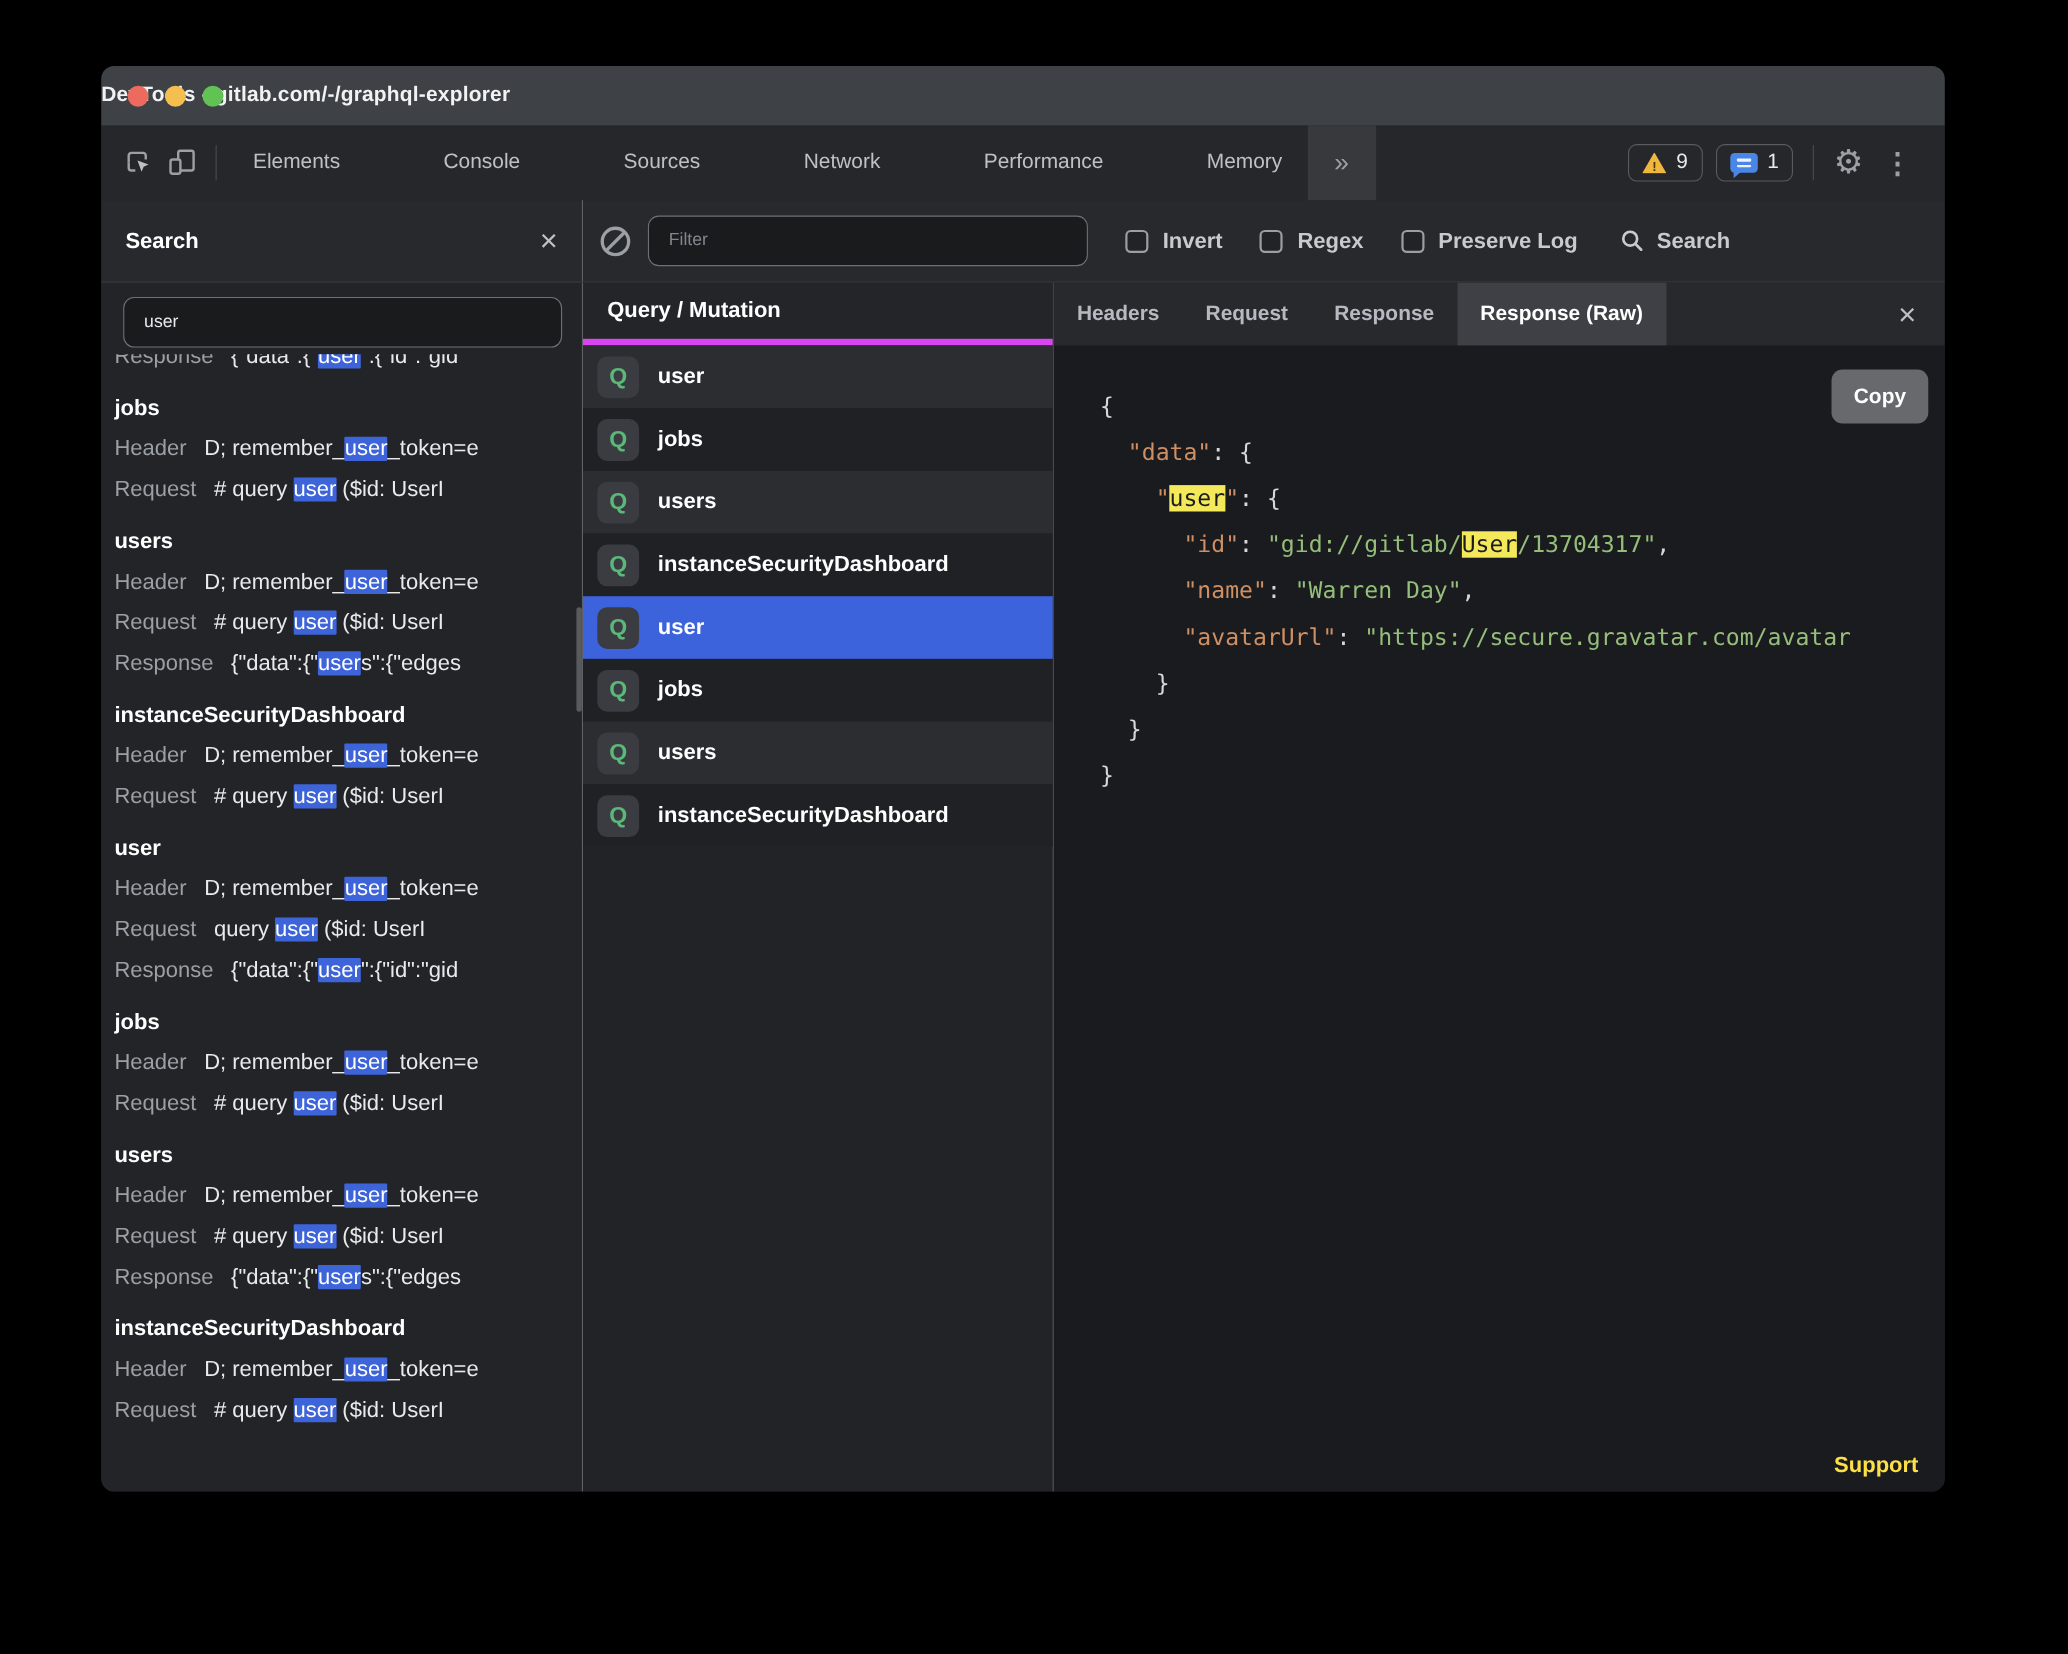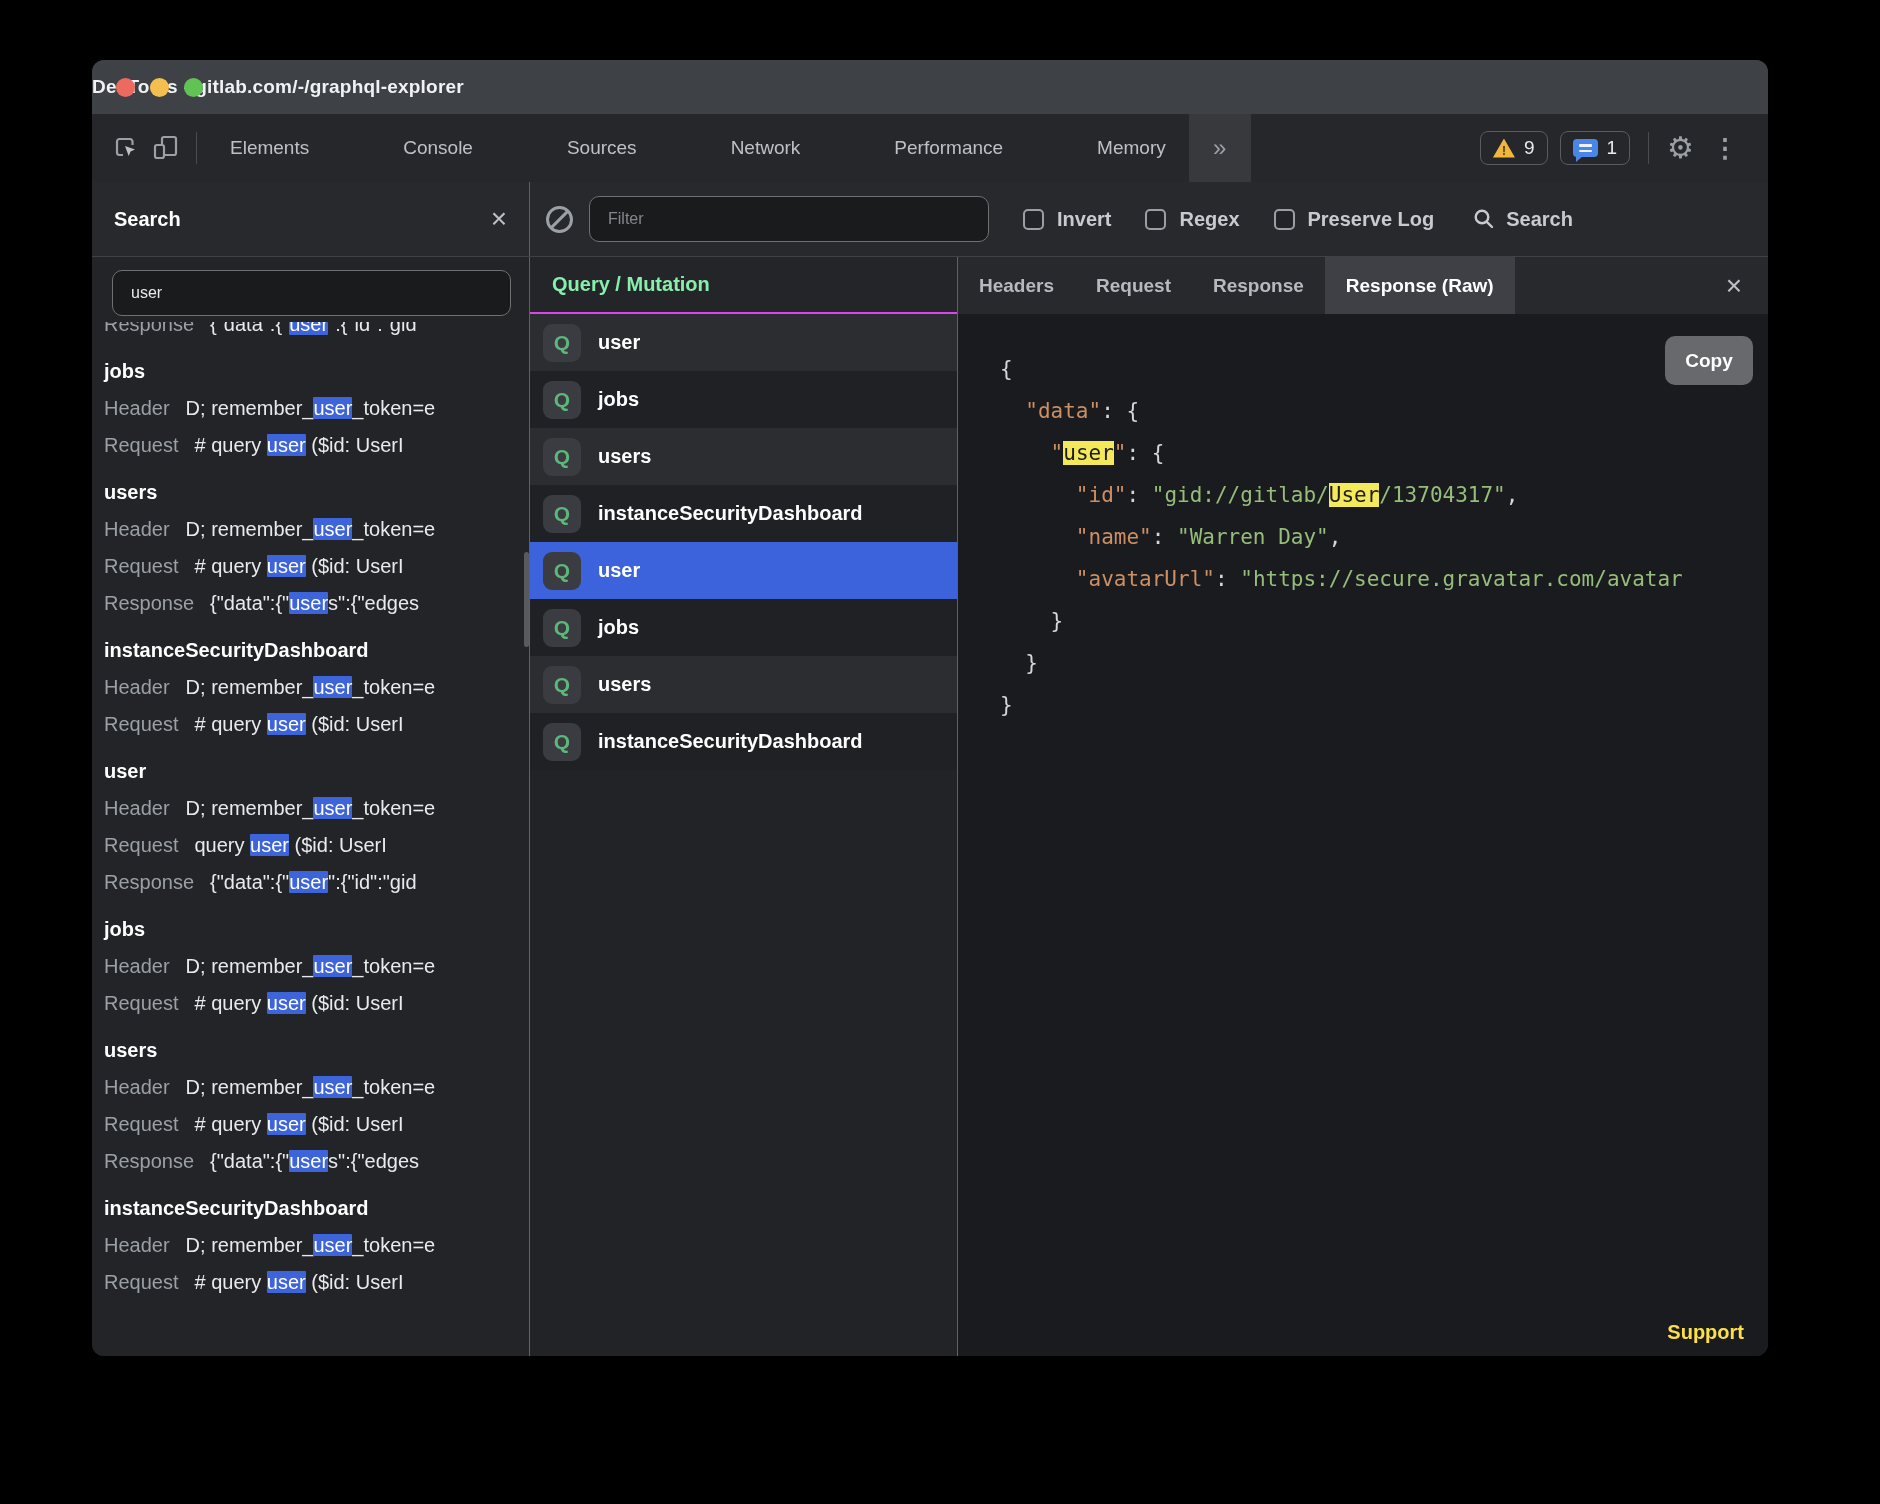--- a/index.html
+++ b/index.html
@@ -92,21 +92,21 @@
   .res-line.clipped { margin-top:-16px; }
   .res-label { color:#9aa0a6; margin-right:16px; flex:0 0 auto; }
   .sec-title { height:38px; margin-top:9px; display:flex; align-items:center;
     color:#ffffff; font-weight:bold; font-size:20px; }
   .hl-blue { background:#3e64d9; color:#ffffff; border-radius:1px; }
   .left-scrollthumb { position:absolute; right:0; top:295px; width:5px; height:95px; background:#595a5e; border-radius:3px; }
   
   .mid-panel { width:428px; flex:0 0 auto; border-right:1px solid #606166; background:#222327;
     display:flex; flex-direction:column; }
   .mid-header { height:57px; flex:0 0 auto; display:flex; align-items:center; padding-left:22px;
-    color:#86efac; font-size:20px; font-weight:bold; background:#242529; border-bottom:2px solid #d946ef; }
+    color:#ffffff; font-size:20px; font-weight:bold; background:#242529; border-bottom:6px solid #d946ef; }
   .qrow { height:57px; flex:0 0 auto; display:flex; align-items:center; padding-left:13px; }
   .qrow.light { background:#2b2d31; }
   .qrow.dark { background:#1f2125; }
   .qrow.selected { background:#3d63dc; }
   .q-badge { width:38px; height:38px; border-radius:9px; background:#3a3c41;
     display:flex; align-items:center; justify-content:center;
     color:#5cb87a; font-size:21px; font-weight:bold; flex:0 0 auto; }
   .qrow-label { margin-left:17px; color:#ffffff; font-size:20px; font-weight:bold; white-space:nowrap; }
   
   .right-panel { flex:1; display:flex; flex-direction:column; background:#1a1b1e; min-width:0; }

